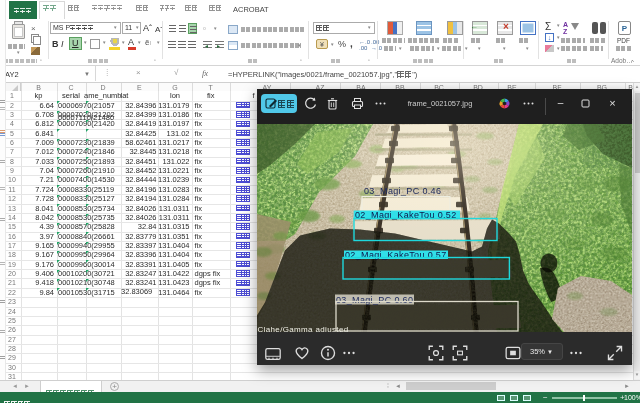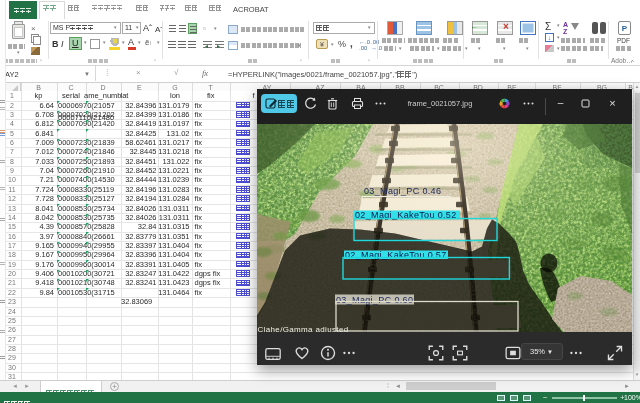--- a/index.html
+++ b/index.html
@@ -494,21 +494,21 @@
       <div class="ct" style="left:20.5px;width:33.5px;top:187.2px;text-align:right">9.418</div>
       <div class="ct" style="left:58px;width:62px;top:187.2px">00010210(30748</div>
       <div class="ct" style="left:121px;width:35.5px;top:187.2px;text-align:right">32.83241</div>
       <div class="ct" style="left:158px;width:31.5px;top:187.2px;text-align:right">131.0423</div>
       <div class="ct" style="left:194.5px;width:34px;top:187.2px">dgps fix</div>
       <div class="gt" style="left:57px;top:187.8px"></div>
       <div class="gt" style="left:86px;top:187.8px"></div>
       <div class="lk" style="left:236px;top:188.4px"></div>
       <div class="ct" style="left:20.5px;width:33.5px;top:196.6px;text-align:right">9.84</div>
       <div class="ct" style="left:58px;width:62px;top:196.6px">00010530(31715</div>
-      <div class="ct" style="left:121px;width:30px;top:206px;text-align:right">32.83069</div>
+      <div class="ct" style="left:121px;width:30px;top:196px;text-align:right">32.83069</div>
       <div class="ct" style="left:158px;width:31.5px;top:196.6px;text-align:right">131.0464</div>
       <div class="ct" style="left:194.5px;width:34px;top:196.6px">fix</div>
       <div class="gt" style="left:57px;top:197.2px"></div>
       <div class="gt" style="left:86px;top:197.2px"></div>
       <div class="lk" style="left:236px;top:197.8px"></div>
     </div>
     <div id="lstrip">
       <div style="position:absolute;left:0px;top:100px;width:5px;height:4px;background:repeating-linear-gradient(#777 0,#777 .9px,transparent .9px,transparent 2.2px);opacity:.7"></div>
       <div style="position:absolute;left:0px;top:107px;width:5px;height:4px;background:repeating-linear-gradient(#999 0,#999 .9px,transparent .9px,transparent 2.2px);opacity:.7"></div>
       <div style="position:absolute;left:0px;top:130px;width:5px;height:4px;background:repeating-linear-gradient(#d07030 0,#d07030 .9px,transparent .9px,transparent 2.2px);opacity:.7"></div>

